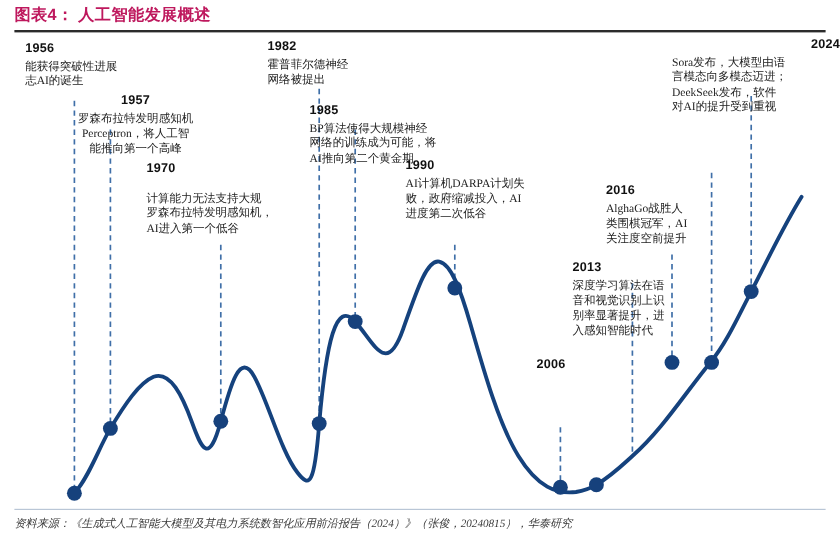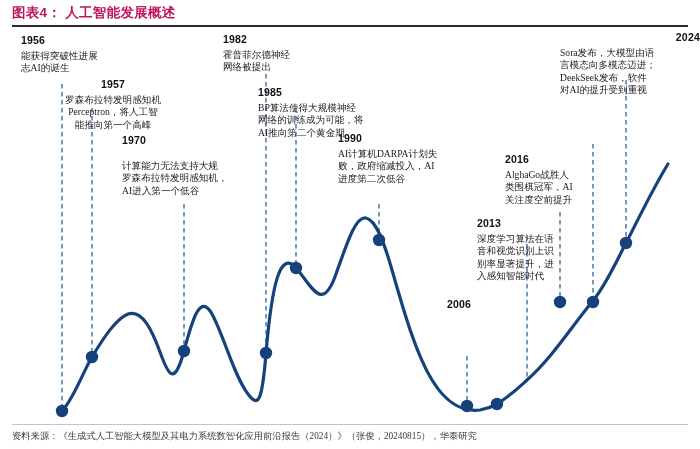--- a/index.html
+++ b/index.html
@@ -49,20 +49,21 @@
   
   .foot-rule{
     position:absolute;left:12px;top:424px;width:676px;height:1px;
     background:#b9c6d6;
   }
   .foot-text{
     position:absolute;left:12px;top:430px;width:680px;
     font-size:9.3px;color:#3a3a3a;
     font-family:"Liberation Serif","DejaVu Serif",serif;
     white-space:nowrap;
+    font-style:italic;
   }
 </style>
 </head>
 <body>
 
 <div id="root">
 
   <div class="title-bar">
     <div class="title-text">图表4： 人工智能发展概述</div>
     <div class="title-rule"></div>

